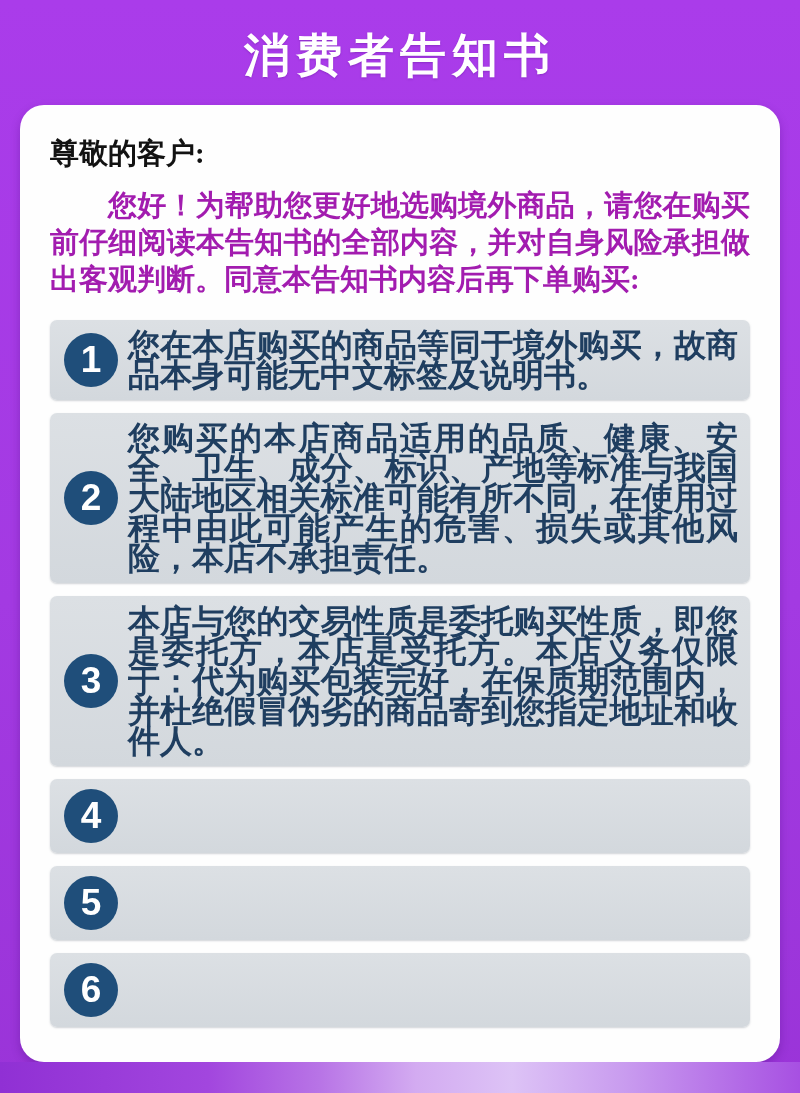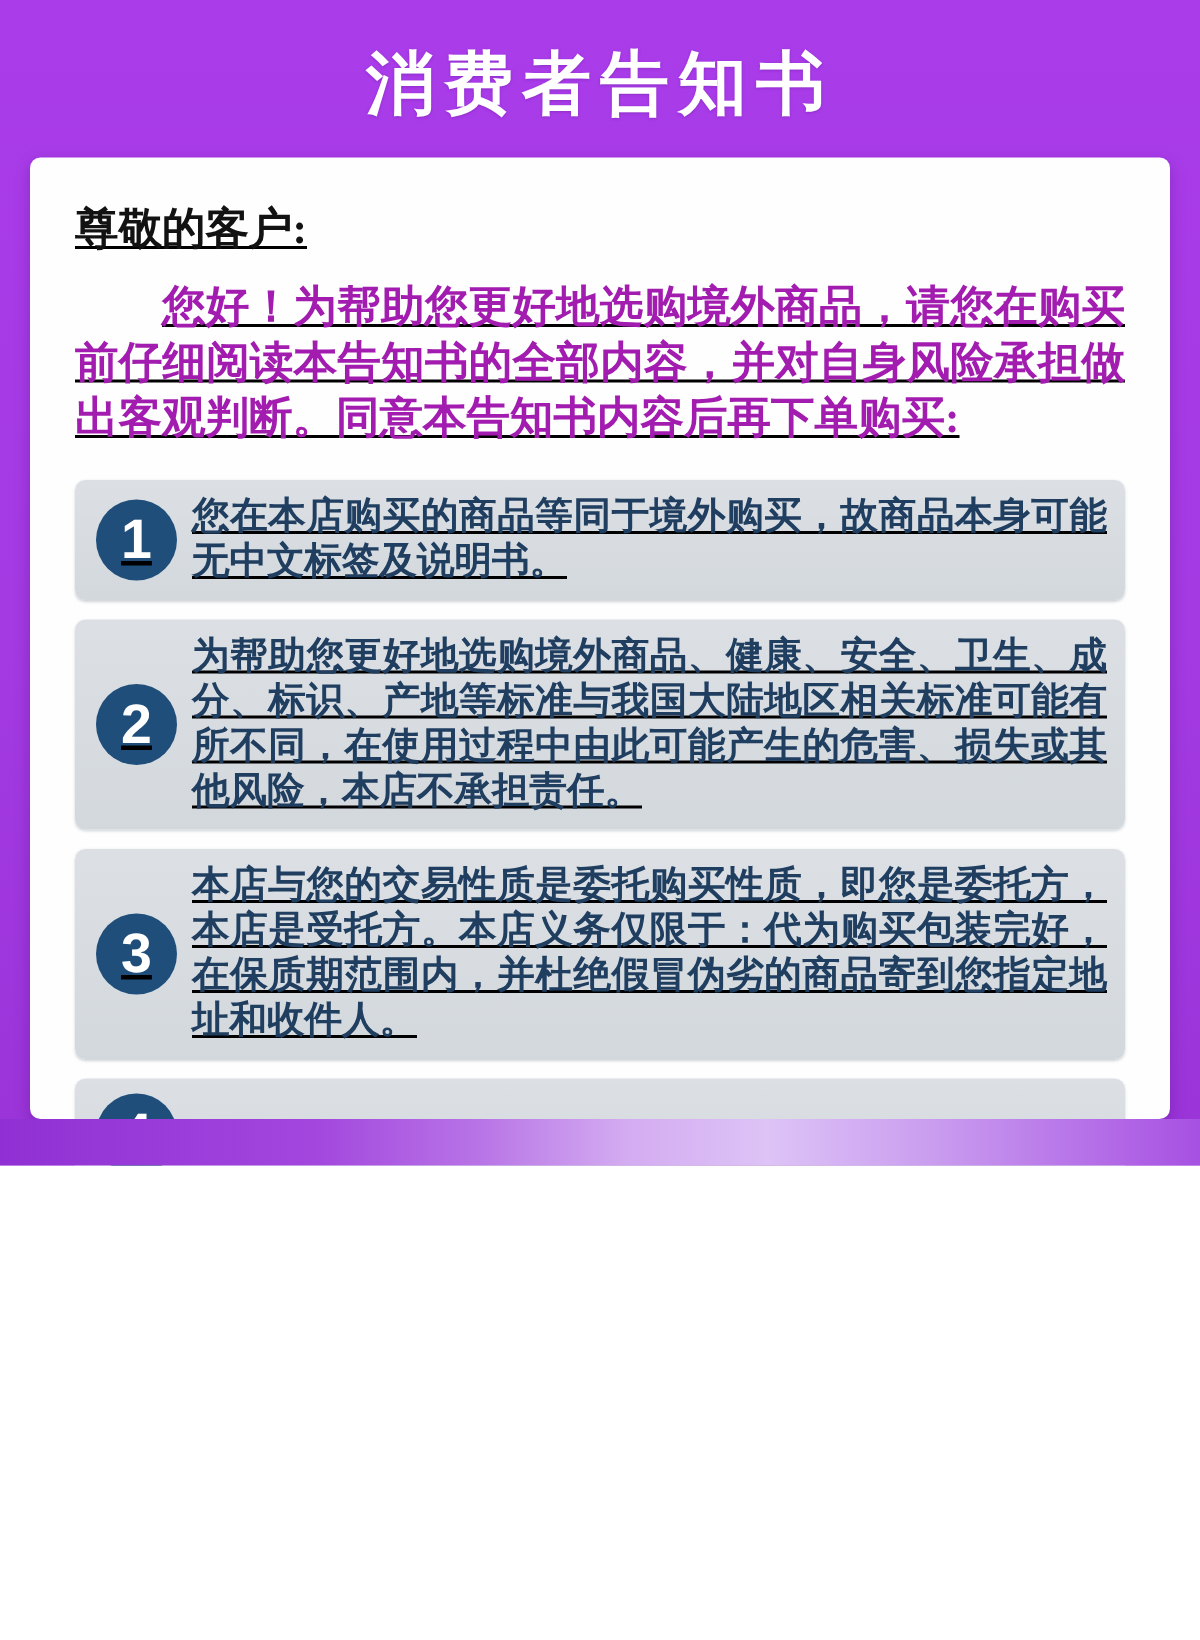--- a/index.html
+++ b/index.html
@@ -5,21 +5,21 @@
   * { box-sizing: border-box; }
   html, body { margin: 0; padding: 0; }
   body {
     width: 800px;
     height: 1093px;
     font-family: "Liberation Serif", serif;
   }
   .page {
     position: relative;
     width: 800px;
-    height: 777px;
+    height: 1093px;
     overflow: hidden;
     background: linear-gradient(180deg, #aa3cea 0%, #a33ae2 55%, #9a34d8 100%);
   }
   .title-bar {
     height: 105px;
     display: flex;
     align-items: center;
     justify-content: center;
   }
   .title {
@@ -32,24 +32,23 @@
     letter-spacing: 6px;
     text-shadow: 0 1px 2px rgba(90,20,140,0.35);
   }
   .card {
     position: absolute;
     left: 20px;
     right: 20px;
     top: 105px;
     bottom: 31px;
     background: #fefefe;
-    border-radius: 7px;
+    border-radius: 24px;
     padding: 30px 30px 0 30px;
     box-shadow: 0 4px 10px rgba(70, 10, 120, 0.30);
-    text-decoration: underline;
   }
   .salutation {
     margin: 0 0 16px 0;
     color: #121212;
     font-size: 29px;
     font-weight: 700;
     line-height: 36px;
   }
   .intro {
     margin: 0 0 22px 0;
@@ -84,21 +83,21 @@
     font-size: 37px;
     display: flex;
     align-items: center;
     justify-content: center;
     flex-shrink: 0;
     margin: 0 10px 0 2px;
   }
   .item-text {
     margin: 0;
     color: #1f3e60;
-    font-size: 25px;
+    font-size: 32px;
     font-weight: 700;
     line-height: 30px;
     text-align: justify;
   }
   .bottom-band {
     position: absolute;
     left: 0;
     right: 0;
     bottom: 0;
     height: 31px;
@@ -124,21 +123,21 @@
 
     <div class="items">
 
         <div class="item">
           <span class="num">1</span>
           <p class="item-text">您在本店购买的商品等同于境外购买，故商品本身可能无中文标签及说明书。</p>
         </div>
 
         <div class="item">
           <span class="num">2</span>
-          <p class="item-text">为帮助您更好地选购境外商品、健康、安全、卫生、成分、标识、产地等标准与我国大陆地区相关标准可能有所不同，在使用过程中由此可能产生的危害、损失或其他风险，本店不承担责任。</p>
+          <p class="item-text">您购买的本店商品适用的品质、健康、安全、卫生、成分、标识、产地等标准与我国大陆地区相关标准可能有所不同，在使用过程中由此可能产生的危害、损失或其他风险，本店不承担责任。</p>
         </div>
 
         <div class="item">
           <span class="num">3</span>
           <p class="item-text">本店与您的交易性质是委托购买性质，即您是委托方，本店是受托方。本店义务仅限于：代为购买包装完好，在保质期范围内，并杜绝假冒伪劣的商品寄到您指定地址和收件人。</p>
         </div>
 
         <div class="item">
           <span class="num">4</span>
         </div>

